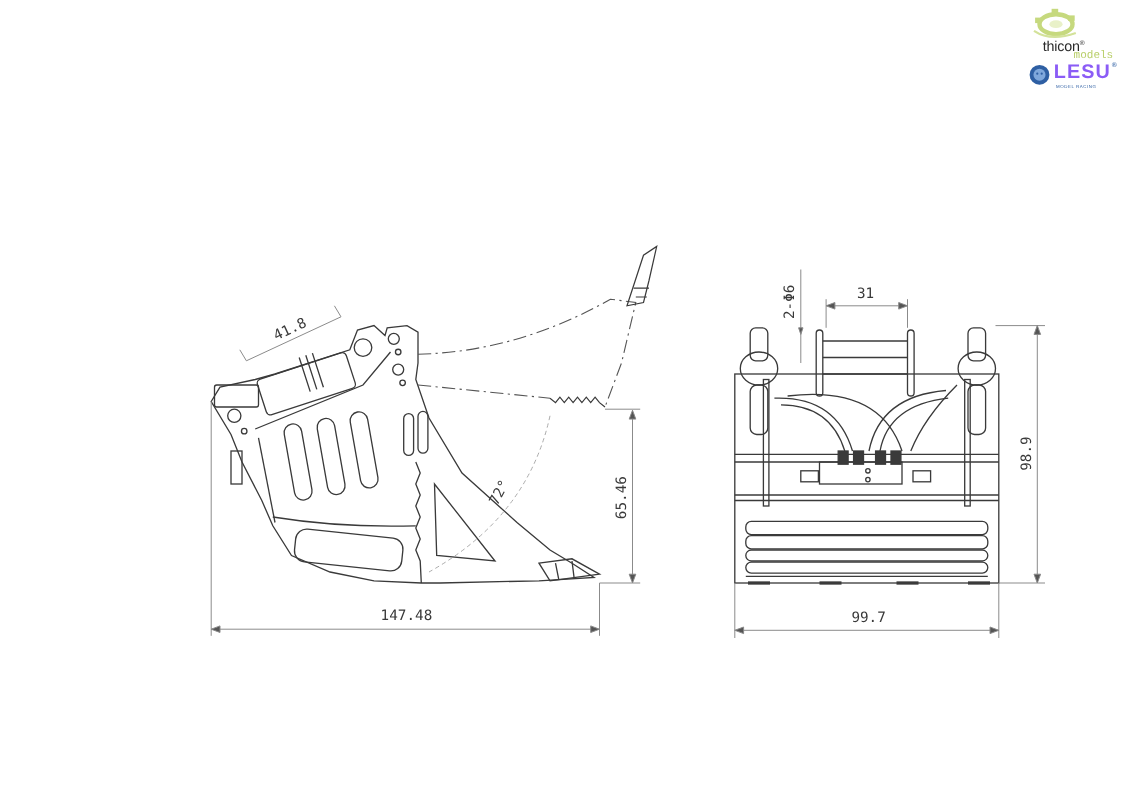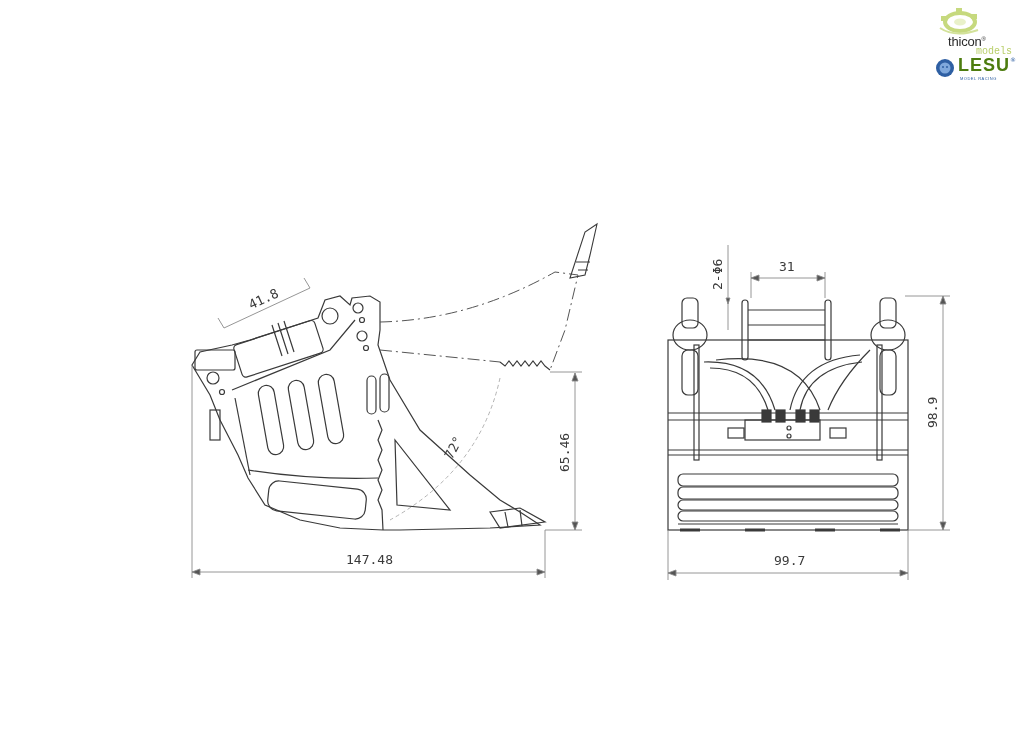--- a/index.html
+++ b/index.html
@@ -2,21 +2,21 @@
 <html><head>
 <meta charset="utf-8">
 <style>
   html, body { margin:0; padding:0; background:#ffffff; }
   body { width:1024px; height:731px; position:relative; overflow:hidden; font-family:"DejaVu Sans", sans-serif; }
   .canvas { position:absolute; left:0; top:0; width:1024px; height:731px; }
   .dim { font-family:"DejaVu Sans Mono", monospace; font-size:13px; fill:#3a3a3a; }
   .logo-thicon { position:absolute; left:948px; top:34px; font-family:"Liberation Sans", sans-serif; font-size:13px; color:#2b2b2b; letter-spacing:-0.2px; }
   .logo-thicon sup { font-size:6px; }
   .logo-models { position:absolute; left:976px; top:46px; font-family:Liberation Mono, monospace; font-size:10px; color:#b9cf6a; font-weight:300; }
-  .logo-lesu { position:absolute; left:958px; top:55px; font-family:"Liberation Sans", sans-serif; font-size:18px; font-weight:bold; color:#4d7c0f; letter-spacing:1px; }
+  .logo-lesu { position:absolute; left:958px; top:55px; font-family:"Liberation Sans", sans-serif; font-size:18px; font-weight:bold; color:#8b5cf6; letter-spacing:1px; }
   .logo-lesu-sub { position:absolute; left:960px; top:76px; font-family:"Liberation Sans", sans-serif; font-size:4px; color:#2e5fa3; letter-spacing:0.5px; }
   .logo-reg { position:absolute; left:1010px; top:56px; font-size:6px; color:#2e5fa3; }
 </style>
 </head>
 <body>
 
 <svg class="canvas" viewBox="0 0 1024 731" xmlns="http://www.w3.org/2000/svg">
 
   <g fill="none" stroke="#3a3a3a" stroke-width="1.2">
 

